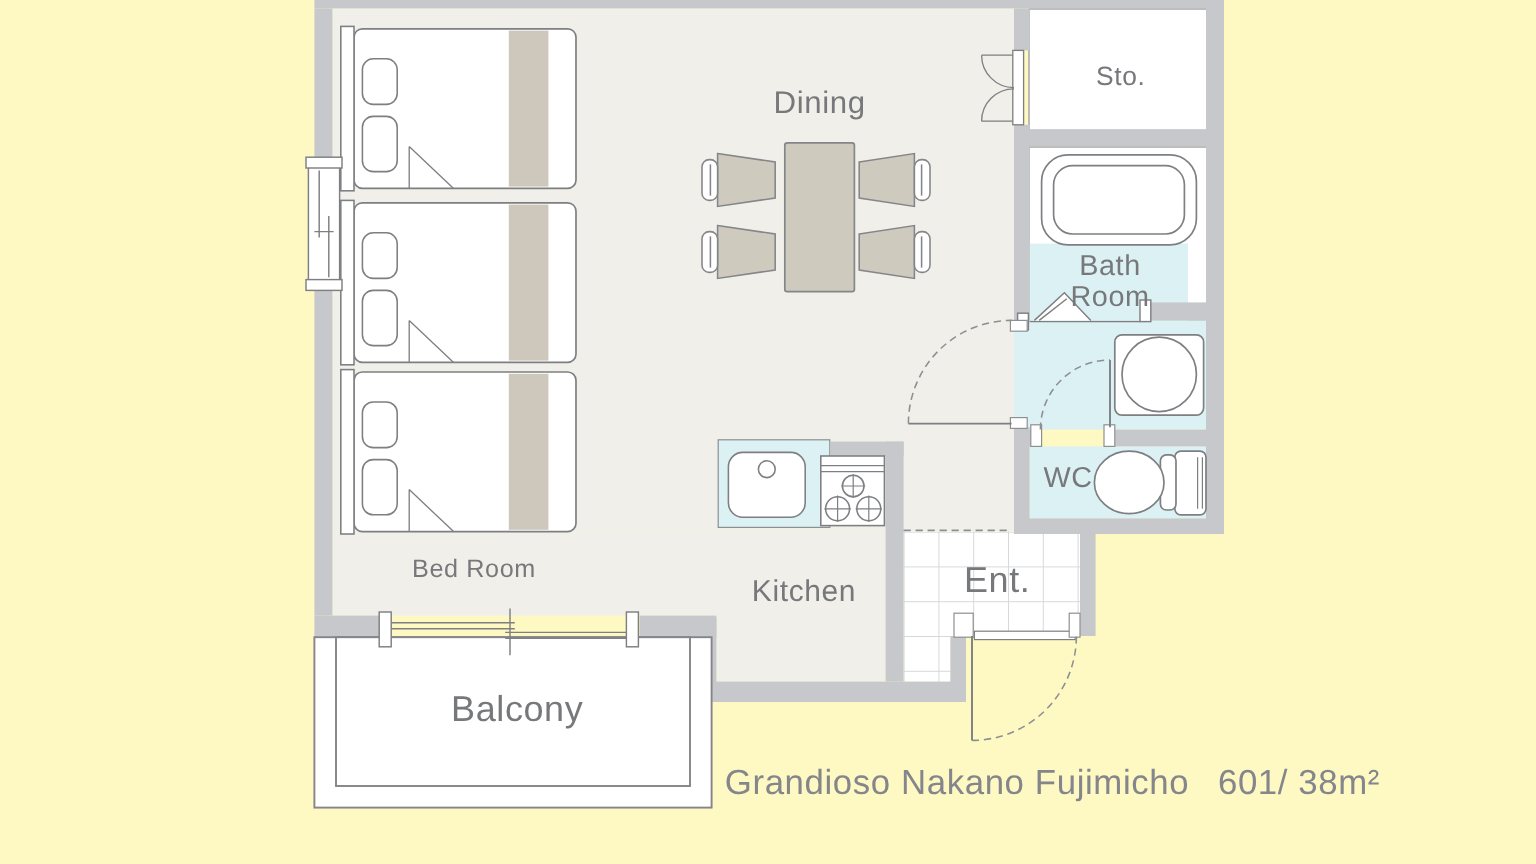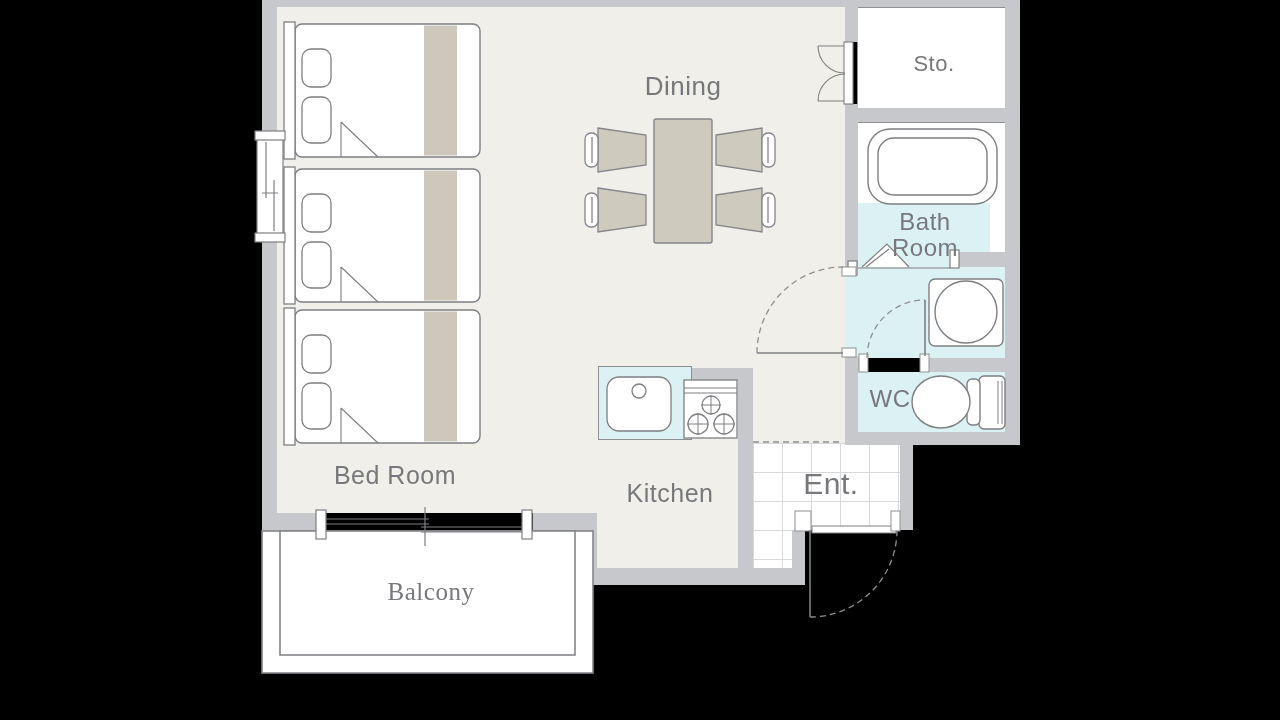--- a/index.html
+++ b/index.html
@@ -1,16 +1,16 @@
 <!DOCTYPE html>
 <html><head>
 <meta charset="utf-8">
 <style>
   html,body{margin:0;padding:0;background:#ffffff;}
-  #stage{position:relative;width:1280px;height:720px;background:#000000;overflow:hidden;
+  #stage{position:relative;width:1280px;height:720px;background:#fef9c3;overflow:hidden;
          font-family:"Liberation Sans",sans-serif;}
   .floor{position:absolute;background:#f0efe9;}
   .wall{position:absolute;background:#c6c8cb;}
   .tile{position:absolute;background:#ffffff;
         background-image:linear-gradient(to right,#d7d8da 1px,transparent 1px),
                          linear-gradient(to bottom,#d7d8da 1px,transparent 1px);
         background-size:29px 29px;}
   .wet{position:absolute;background:#dcf1f4;}
   .roomwhite{position:absolute;background:#ffffff;border:1.5px solid #8e8f91;box-sizing:border-box;}
   .counter{position:absolute;background:#dcf1f4;border:1.5px solid #8e8f91;box-sizing:border-box;}
@@ -178,25 +178,28 @@
     <g>
       <rect x="812" y="526" width="84" height="7" fill="#ffffff" stroke="#7e7f82" stroke-width="1"></rect>
       <rect x="795" y="511" width="16" height="20" fill="#ffffff" stroke="#8e8f91" stroke-width="1"></rect>
       <rect x="891" y="511" width="9" height="20" fill="#ffffff" stroke="#8e8f91" stroke-width="1"></rect>
       <path d="M810 530 V617" stroke="#7e7f82" stroke-width="1.6" fill="none"></path>
       <path d="M810 617 A87 87 0 0 0 897 530" stroke="#8e8f91" stroke-width="1.3" fill="none" stroke-dasharray="6 4"></path>
     </g>
   </svg>
 
   <div class="lbl" style="left:683px;top:86px;font-size:26px;">Dining</div>
-  <div class="lbl" style="left:395px;top:475px;font-size:25px;">Bed Room</div>
+  <div class="lbl" style="left:395px;top:475px;font-size:21px;">Bed Room</div>
   <div class="lbl" style="left:670px;top:493px;font-size:25px;">Kitchen</div>
-  <div class="lbl" style="left:431px;top:592px;font-size:25px;font-family:Liberation Serif, serif;">Balcony</div>
+  <div class="lbl" style="left:431px;top:592px;font-size:30px;">Balcony</div>
   <div class="lbl" style="left:831px;top:484px;font-size:30px;">Ent.</div>
   <div class="lbl" style="left:934px;top:64px;font-size:22px;text-align:center;">Sto.</div>
   <div class="lbl" style="left:925px;top:235px;font-size:24px;line-height:26px;">
     <div>Bath</div>
     <div>Room</div>
   </div>
   <div class="lbl" style="left:890px;top:399px;font-size:24px;">WC</div>
 
+  <div class="footer">
+    <span>Grandioso Nakano Fujimicho</span><span class="unit">601/ 38m²</span>
+  </div>
 
 </div>
 
 </body></html>

